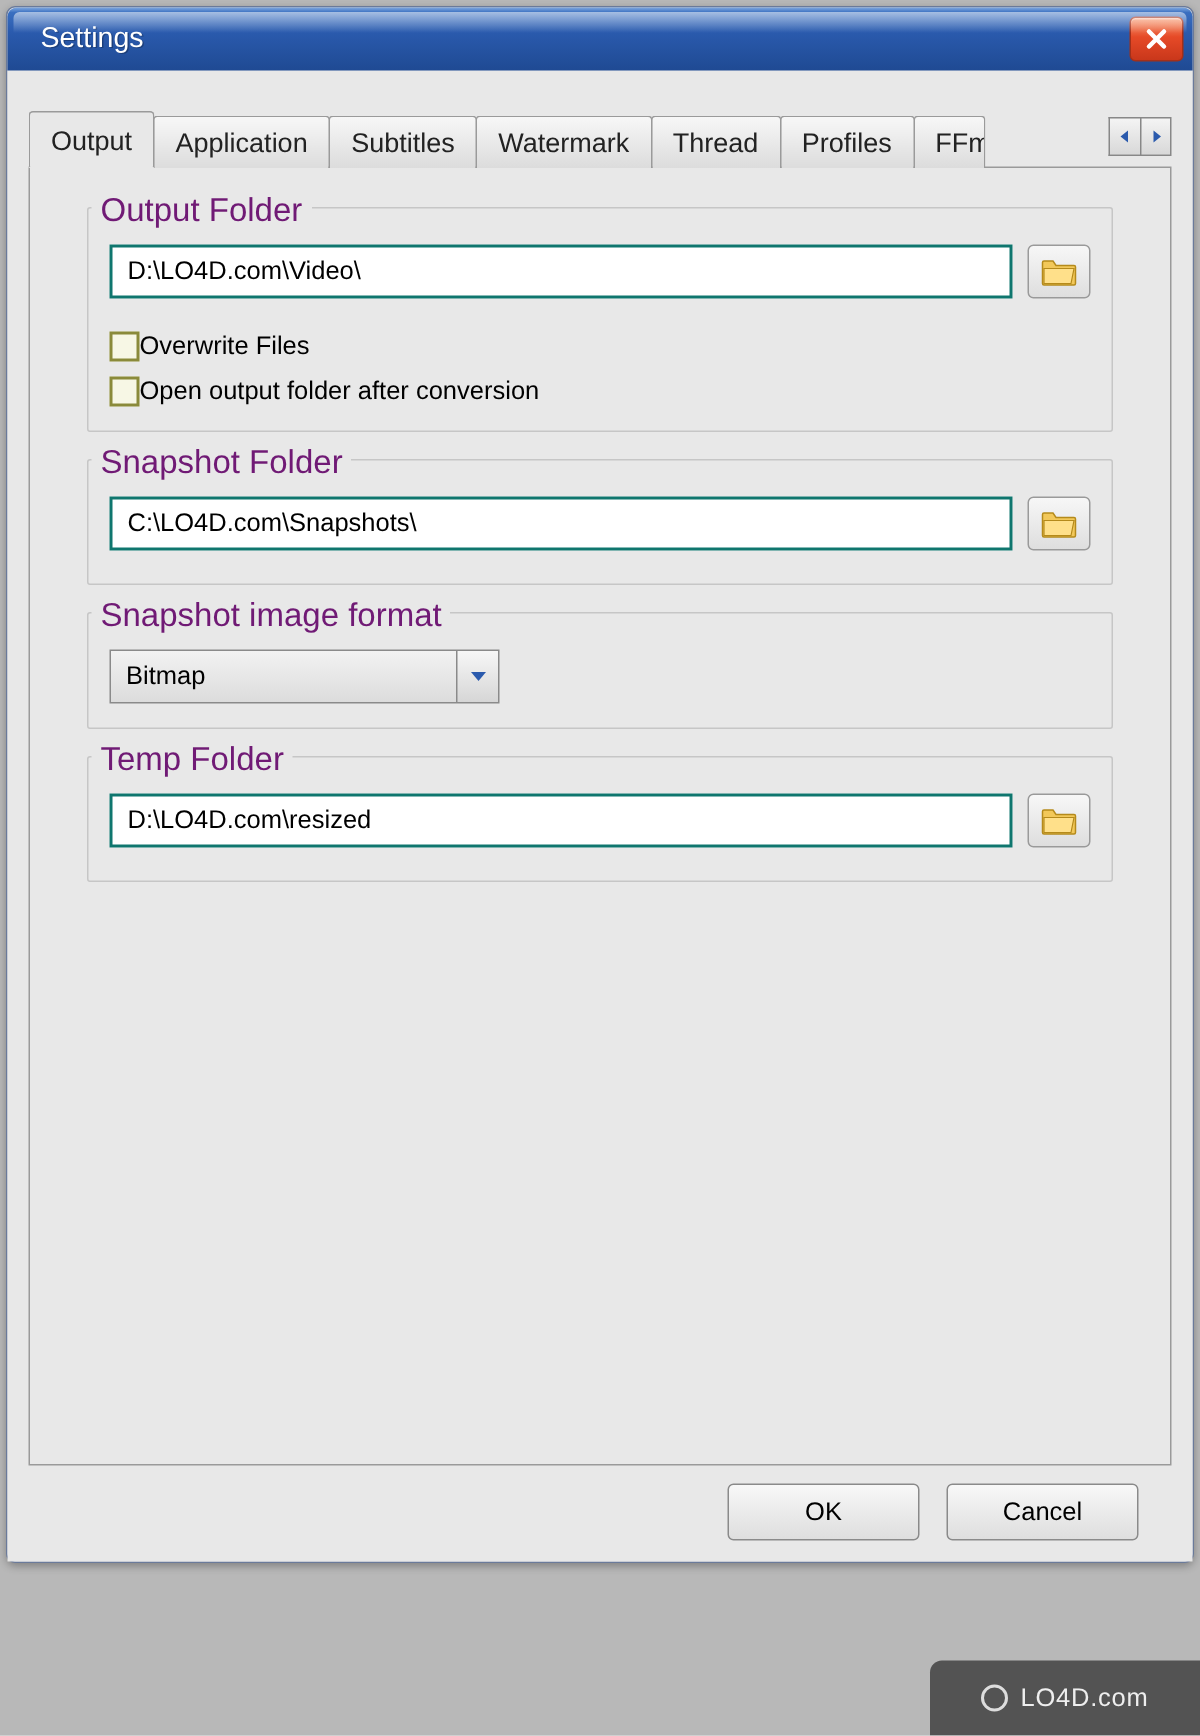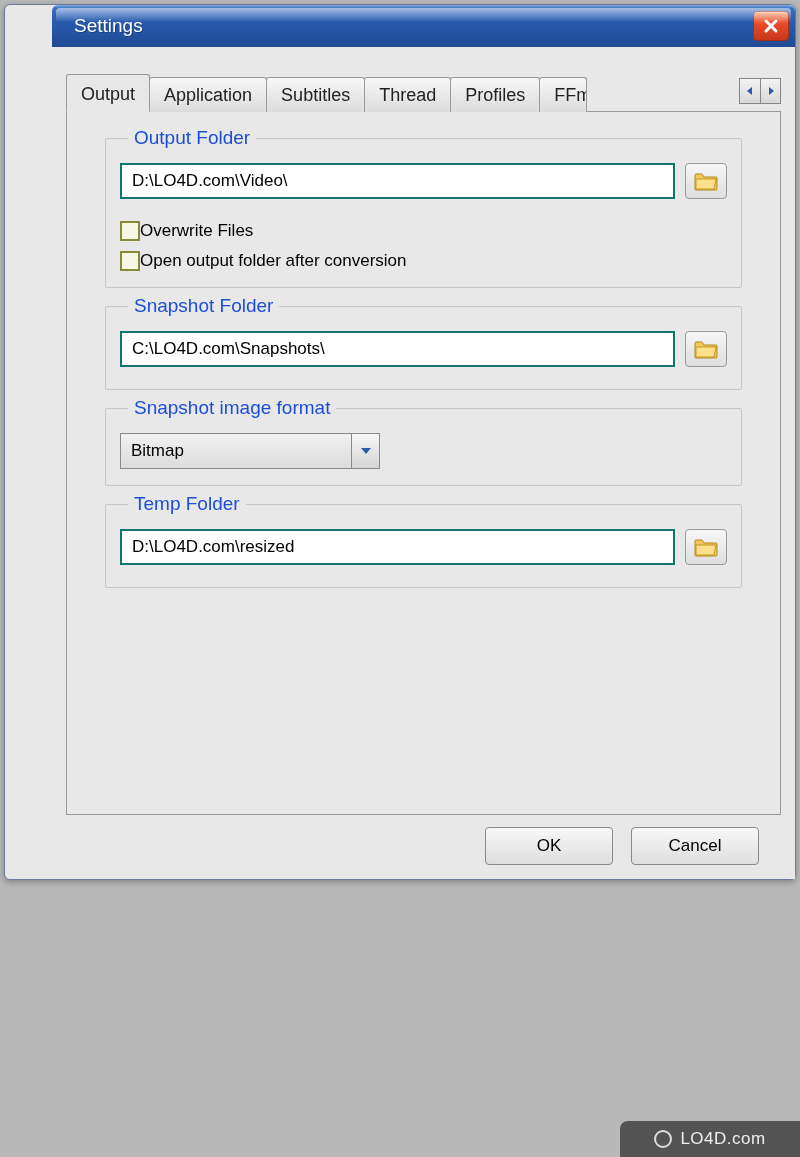--- a/index.html
+++ b/index.html
@@ -9,28 +9,27 @@
   background: #b8b8b8;
   width: 800px;
   height: 1157px;
   overflow: hidden;
   position: relative;
 }
 .window {
   position: absolute;
   left: 4px; top: 4px;
   width: 792px;
-  height: 876px;
+  height: 1038px;
   background: #e8e8e8;
   border: 1px solid #6a7a9a;
   border-radius: 6px;
   box-shadow: 0 2px 6px rgba(0,0,0,0.3);
   display: flex;
   flex-direction: column;
-  padding-left: 47px;
 }
 .titlebar {
   height: 42px;
   background: linear-gradient(to bottom, #7fa8e0 0%, #3a6fc0 8%, #2a5aad 40%, #1f4a93 100%);
   border-radius: 6px 6px 0 0;
   display: flex;
   align-items: center;
   padding: 0 6px 0 22px;
   color: #fff;
   font-size: 19px;
@@ -118,25 +117,25 @@
 }
 .groupbox {
   border: 1px solid #c6c6c6;
   border-radius: 2px;
   padding: 24px 14px 16px 14px;
   margin-bottom: 18px;
   position: relative;
 }
 .group-legend {
   position: absolute;
-  top: -12px; left: 22px;
+  top: -12px; left: 2px;
   background: #e8e8e8;
   padding: 0 6px;
-  font-size: 19px;
-  color: #1d4ed8;
+  font-size: 22px;
+  color: #701a75;
 }
 .field-row {
   display: flex;
   align-items: center;
   gap: 10px;
   margin-bottom: 6px;
 }
 .text-input {
   flex: 1;
   height: 36px;
@@ -203,21 +202,21 @@
   border-radius: 4px;
   background: linear-gradient(to bottom,#f8f8f8,#dedede);
   font-size: 17px;
   font-family: inherit;
   cursor: pointer;
   display: flex; align-items: center; justify-content: center;
 }
 .watermark {
   position: absolute;
   right: 0; bottom: 0;
-  width: 180px; height: 36px;
+  width: 180px; height: 50px;
   background: rgba(40,40,40,0.7);
   border-radius: 8px 0 0 0;
   color: #eee;
   font-size: 17px;
   display: flex;
   align-items: center;
   justify-content: center;
   letter-spacing: 0.5px;
 }
 .watermark-dot {
@@ -240,20 +239,21 @@
           <path d="M3 3 L13 13 M13 3 L3 13" stroke="#fff" stroke-width="3" stroke-linecap="round"></path>
         </svg>
     </div>
   </div>
 
   <div class="content">
     <div class="tabstrip">
       <div class="tab active">Output</div>
       <div class="tab">Application</div>
       <div class="tab">Subtitles</div>
+      <div class="tab">Watermark</div>
       <div class="tab">Thread</div>
       <div class="tab">Profiles</div>
       <div class="tab partial">FFm</div>
       <div class="tab-scroll">
         <div class="tab-scroll-btn">
           <svg viewBox="0 0 10 10">
               <path d="M7 1 L2 5 L7 9 Z" fill="#2a5aad"></path>
             </svg>
         </div>
         <div class="tab-scroll-btn">

